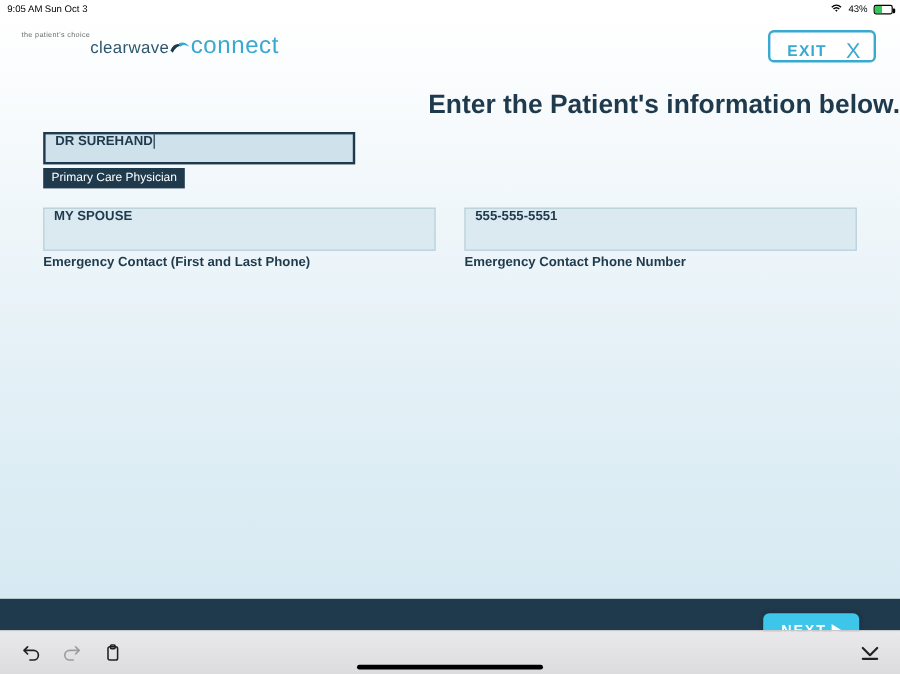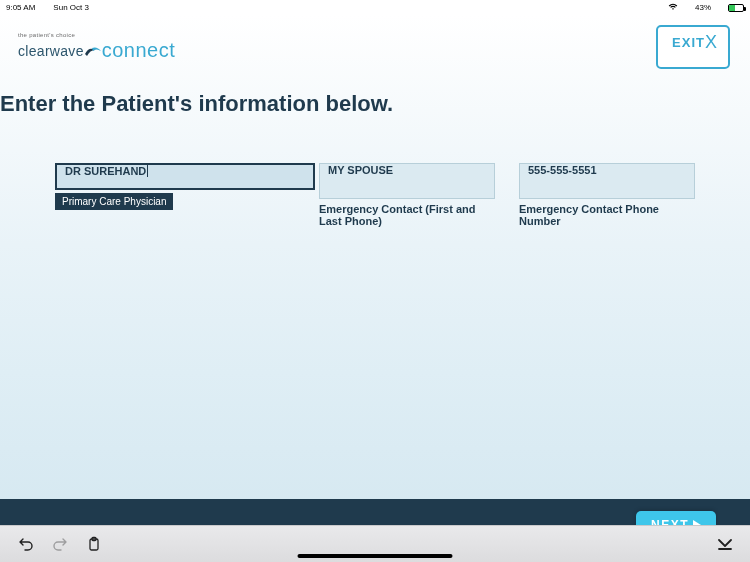--- a/index.html
+++ b/index.html
@@ -10,77 +10,76 @@
   .statusbar {
     height: 15px;
     display: flex;
     align-items: center;
     justify-content: space-between;
     padding: 0 6px;
     font-size: 8px;
     font-weight: 500;
     color: #000;
   }
-  .statusbar .left { display: flex; gap: 18px; }
-  .statusbar .right { display: flex; gap: 17px; align-items: center; }
+  .statusbar .left { display: flex; gap: 2px; }
+  .statusbar .right { display: flex; gap: 5px; align-items: center; }
   .battery-icon {
     width: 16px; height: 8px; border: 1px solid #000; border-radius: 2px; position: relative; display: inline-block;
   }
   .battery-icon::after { content:""; position:absolute; right:-3px; top:2px; width:2px; height:4px; background:#000; border-radius:0 1px 1px 0; }
   .battery-fill { position:absolute; left:0; top:0; height:100%; width:43%; background:#35c759; border-radius:1px 0 0 1px; }
 
   
   .app {
     position: relative;
     height: 510px;
     background: linear-gradient(#ffffff 0%, #e9f3f8 45%, #dfeef5 70%, #d5e8f1 100%);
   }
   .app-header {
     display: flex;
     justify-content: space-between;
     align-items: center;
     padding: 10px 20px 0 18px;
   }
-  .brand { display:flex; flex-direction:column; }
+  .brand { display:flex; flex-direction:row; }
   .brand-tag { font-size: 6px; color: #6b6b6b; letter-spacing: .3px; margin-bottom: 1px; }
   .brand-line { display:flex; align-items:center; }
   .brand-clearwave { font-size: 14px; color: #2d566d; font-weight:400; letter-spacing:.3px; }
   .brand-swoosh { width:18px; height:14px; position:relative; margin:0 0px; }
   .brand-connect { font-size: 20px; color: #39a9d1; letter-spacing: .5px; font-weight: 300; }
 
   .exit-btn {
     border: 2px solid #39a9d1;
     border-radius: 5px;
     background: #fff;
     color: #39a9d1;
     font-weight: 700;
     font-size: 13px;
     letter-spacing: 1px;
-    padding: 8px 10px 17px 14px;
-    display: flex;
-    align-items: center;
-    gap: 0;
+    padding: 8px 10px 0 14px;
+    display: flex;
+    align-items: center;
+    gap: 16px;
     cursor: pointer;
   }
   .exit-x { font-size: 18px; font-weight: 400; line-height: 13px; }
 
   .headline {
-    text-align: left;
+    text-align: right;
     font-size: 22px;
     font-weight: 800;
     color: #1f3a4d;
     padding: 22px 0 10px;
   }
 
   .form {
-    padding: 0 55px;
-    display: flex;
-    flex-direction: row;
+    padding: 0 36px;
+    display: flex;
+    flex-direction: column;
     gap: 4px;
-    margin-top: 36px;
   }
   .row2 { display: flex; gap: 24px; }
   .col { flex: 1; display:flex; flex-direction:column; }
   .field {
     width: 100%;
     background: #dbeaf1;
     border: 1px solid #b7cfd9;
     height: 36px;
     font-size: 11px;
     font-weight: 700;

